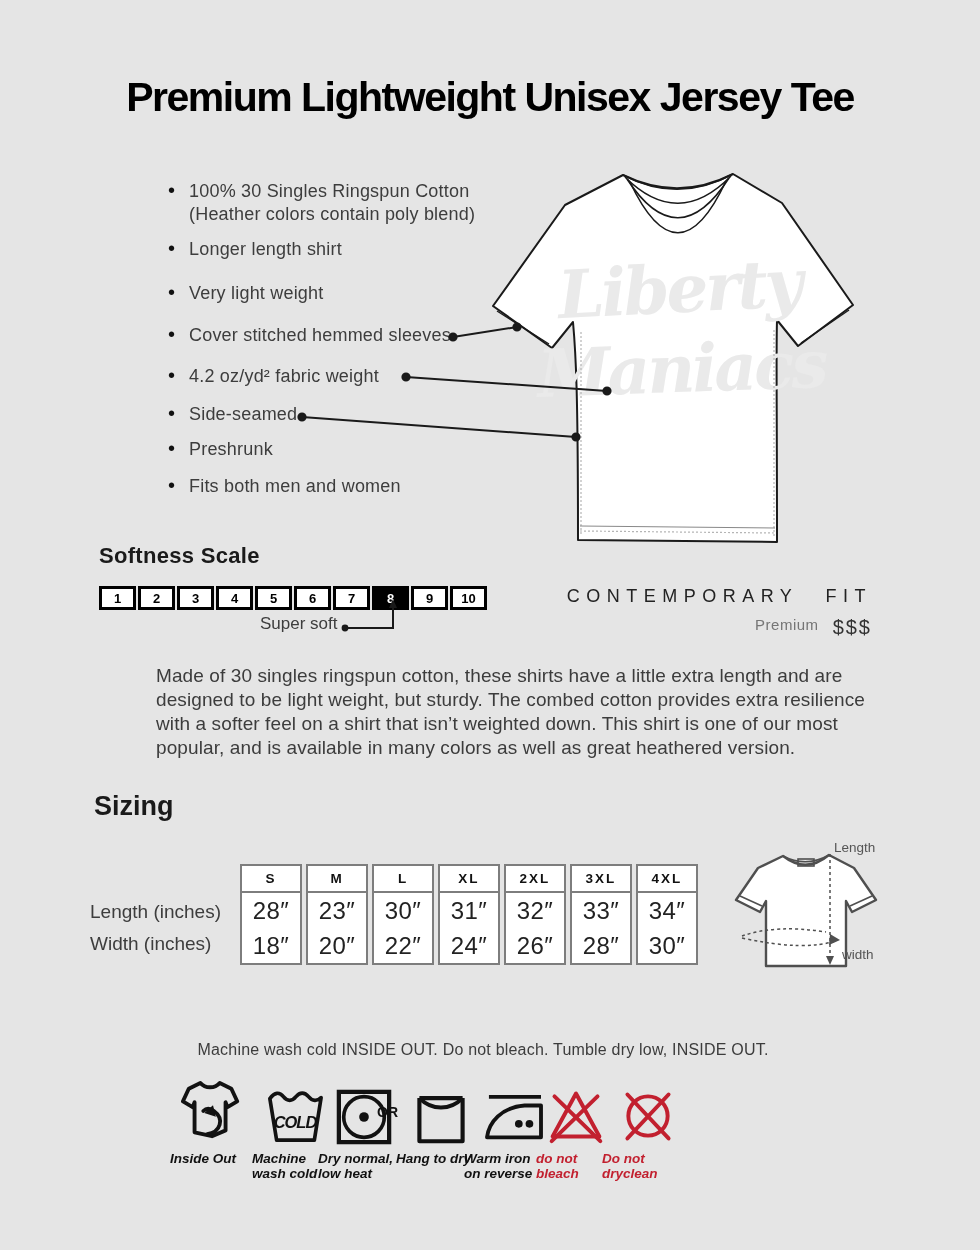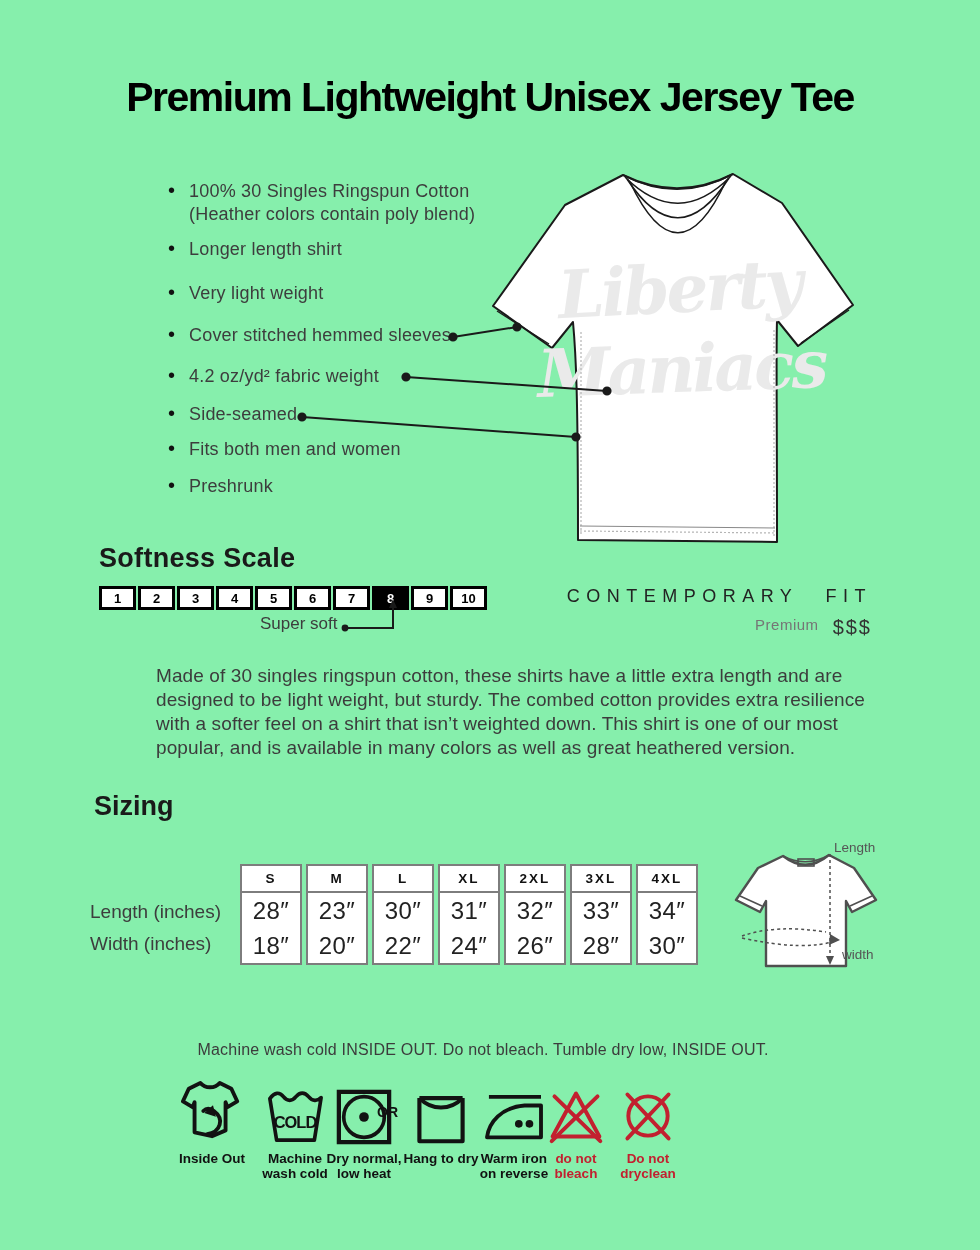--- a/index.html
+++ b/index.html
@@ -1,18 +1,18 @@
 <!DOCTYPE html>
 <html><head>
 <meta charset="utf-8">
 <style>
   * { margin:0; padding:0; box-sizing:border-box; }
   html,body { background:#fff; }
   .page {
-    position:relative; width:980px; height:1250px; background:#86efac;
+    position:relative; width:980px; height:1250px; background:#e5e5e5;
     font-family:"Liberation Sans", sans-serif; color:#1a1a1a; overflow:hidden;
   }
   .preline { white-space:pre-line; }
 
   .title {
     position:absolute; top:74px; left:0; right:0; text-align:center;
     font-size:41px; font-weight:bold; letter-spacing:-1.5px; color:#000;
   }
 
   
@@ -32,21 +32,21 @@
   .features li:nth-child(6){ margin-bottom:12px; }
   .features li:nth-child(7){ margin-bottom:14px; }
 
   .shirt-art { position:absolute; left:280px; top:160px; width:650px; height:420px; pointer-events:none; }
   .wm {
     font-family:"DejaVu Serif", serif; font-style:italic; font-weight:bold;
     fill:#eaeaea; letter-spacing:-3px;
   }
 
   .softness-heading {
-    position:absolute; left:99px; top:543px; font-size:27px; font-weight:bold; letter-spacing:0.3px;
+    position:absolute; left:99px; top:543px; font-size:22px; font-weight:bold; letter-spacing:0.3px;
   }
   .scale { position:absolute; left:99px; top:586px; display:flex; gap:2px; }
   .scale .box {
     width:37px; height:24px; border:3px solid #000; background:#fff;
     display:flex; align-items:center; justify-content:center;
     font-size:13px; font-weight:bold; color:#000;
   }
   .scale .box.selected { background:#000; color:#fff; }
   .super-soft { position:absolute; left:260px; top:614px; font-size:17px; color:#3d3d3d; }
   .soft-arrow { position:absolute; left:338px; top:596px; width:64px; height:40px; }
@@ -81,21 +81,21 @@
   .size-val:first-child { margin-top:2px; }
 
   .size-diagram { position:absolute; left:726px; top:838px; width:164px; height:152px; }
   .diag-label { font-size:13.5px; fill:#555; font-family:"Liberation Sans", sans-serif; }
 
   .care-text {
     position:absolute; left:0; right:14px; top:1024px; text-align:center;
     font-size:16px; color:#3c3c3c; letter-spacing:0.2px;margin-top:17px;
   }
 
-  .care-item { position:absolute; top:1078px; text-align:center; }
+  .care-item { position:absolute; top:1078px; text-align:left;font-style:italic; }
   .icon-wrap { height:68px; display:flex; align-items:flex-end; justify-content:center; }
   .care-label {
     margin-top:5px; font-size:13.5px; font-weight:bold; line-height:15px; color:#111;
   }
   .care-label.red { color:#c2202f; }
   .or-label { position:absolute; left:377px; top:1104px; font-size:14px; font-weight:bold; color:#111; }
 
   .ci-1 { left:170px; width:84px; }
   .ci-2 { left:252px; width:86px; }
   .ci-3 { left:318px; width:92px; }
@@ -112,22 +112,22 @@
   <h1 class="title">Premium Lightweight Unisex Jersey Tee</h1>
 
   <ul class="features">
     <li class="preline">100% 30 Singles Ringspun Cotton
 (Heather colors contain poly blend)</li>
     <li>Longer length shirt</li>
     <li>Very light weight</li>
     <li>Cover stitched hemmed sleeves</li>
     <li>4.2 oz/yd² fabric weight</li>
     <li>Side-seamed</li>
+    <li>Preshrunk</li>
     <li>Fits both men and women</li>
-    <li>Preshrunk</li>
   </ul>
 
   <svg class="shirt-art" viewBox="0 0 650 420">
 
     <path d="M343,15 L285,45 L213,146 L272,188 L293,162 C296,195 298,235 298,380 L497,382 C497,235 496,195 497,160 L518,186 L573,145 L502,43 L453,14 Q398,42 343,15 Z" fill="#ffffff" stroke="#1a1a1a" stroke-width="2" stroke-linejoin="round"></path>
 
     <text class="wm" x="400" y="152" font-size="66" text-anchor="middle" transform="rotate(-3 400 150)">Liberty</text>
     <text class="wm" x="402" y="232" font-size="66" text-anchor="middle" transform="rotate(-2 400 225)">Maniacs</text>
 
     <g stroke="#1a1a1a" stroke-width="1.6" fill="none">

